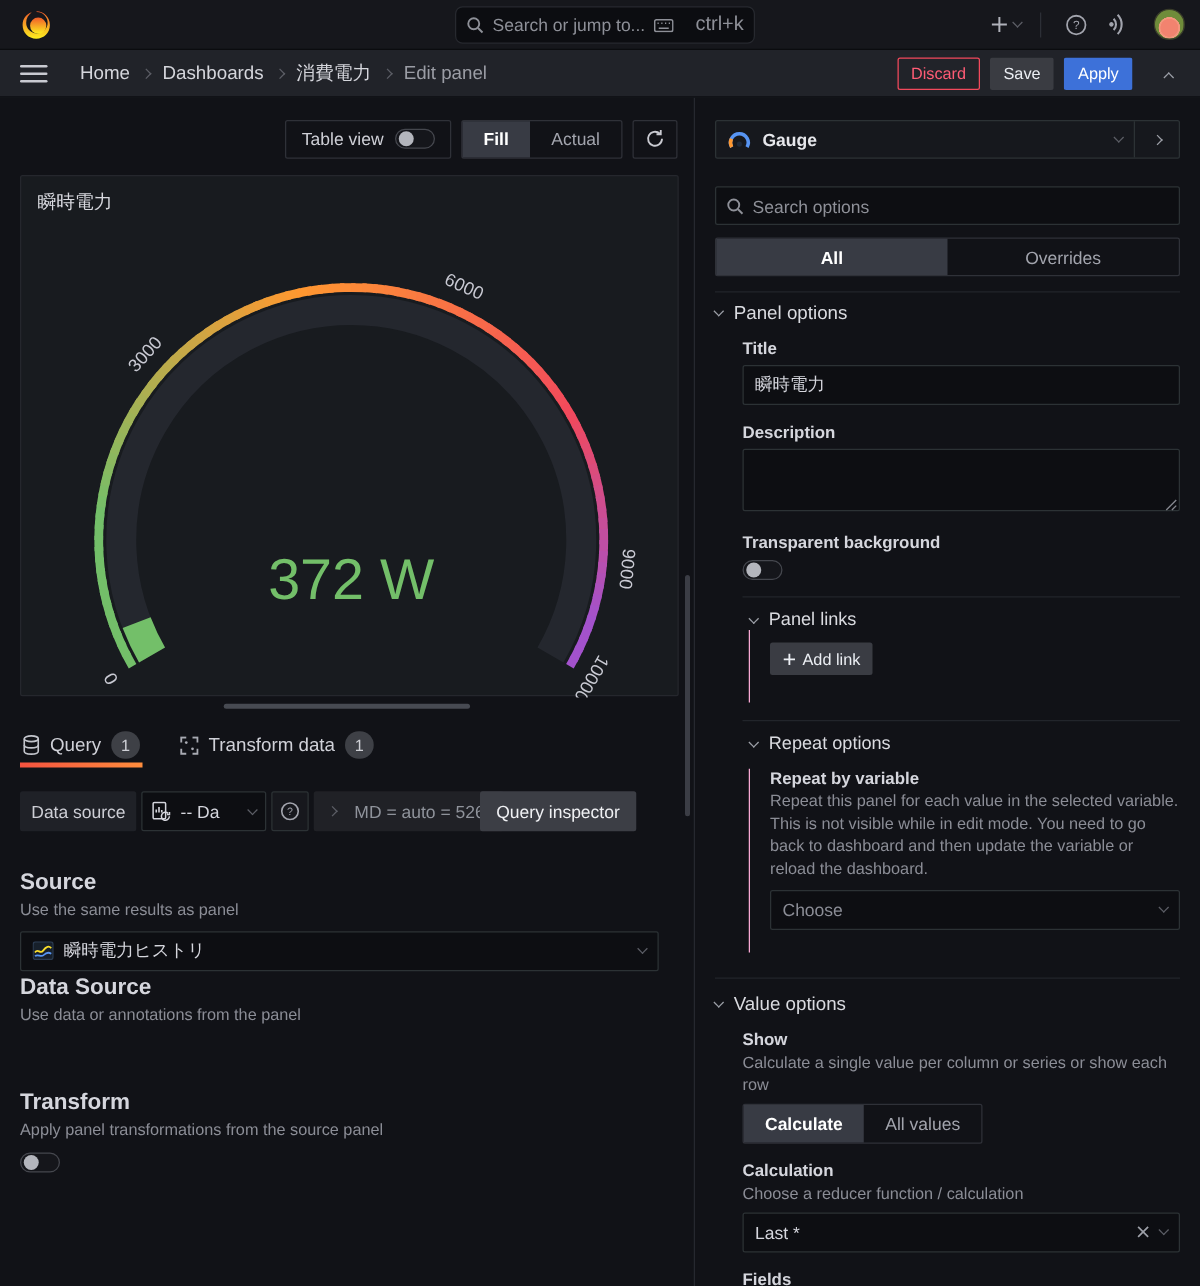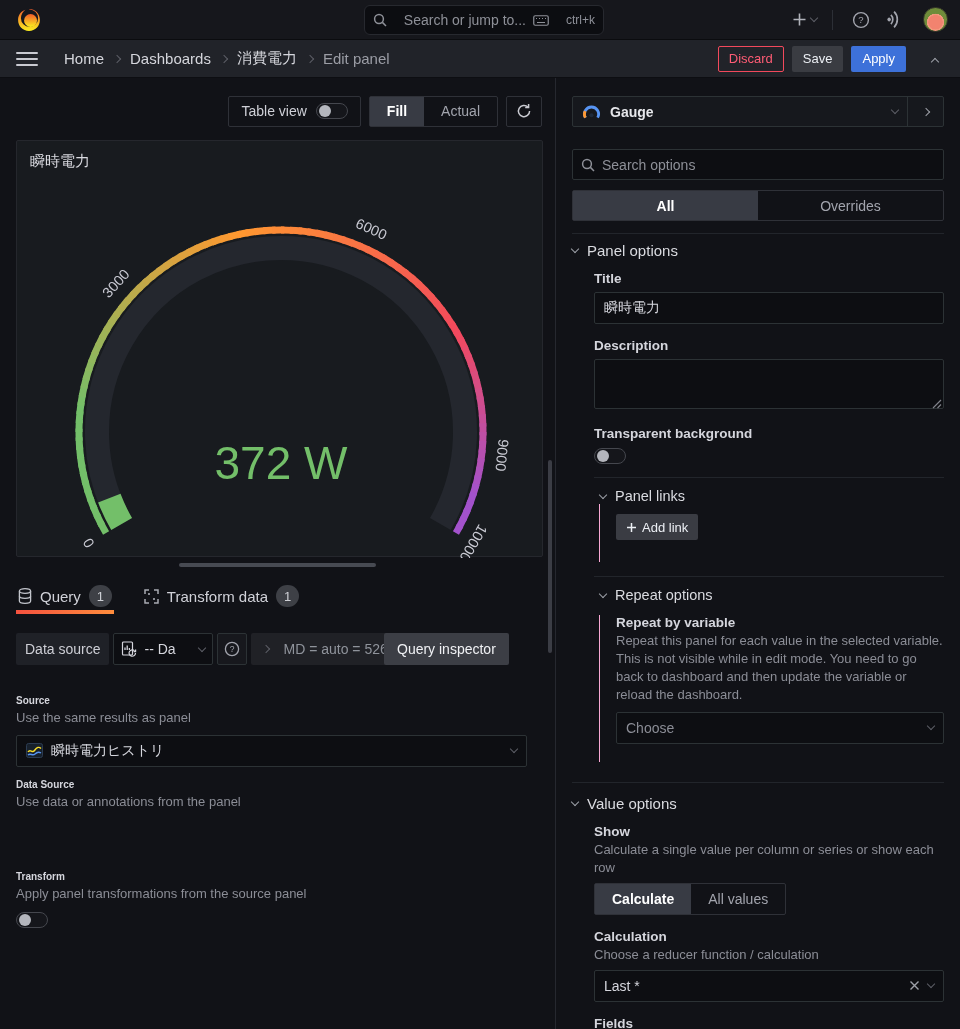--- a/index.html
+++ b/index.html
@@ -17,23 +17,23 @@
   .chev.up    { transform:rotate(225deg); margin-top:3px; }
   .chev.dim   { border-color:#5c5e66; }
 
   
   .topbar { position:absolute; top:0; left:0; right:0; height:40px;
     background:#16171c; border-bottom:1px solid #0b0c0f;
     display:flex; align-items:center; padding:0 12px; z-index:5; }
   .logo { width:26px; height:26px; margin-left:4px; cursor:pointer; }
   .searchbox { position:absolute; left:364px; top:5px; width:240px; height:30px;
     background:#0c0d11; border:1px solid #27292f; border-radius:6px;
-    display:flex; align-items:center; padding:0 8px; gap:7px; color:#888a93;text-align:right; }
+    display:flex; align-items:center; padding:0 8px; gap:7px; color:#888a93; }
   .searchbox .ph { flex:1; font-size:14px; color:#8e9098; white-space:nowrap; overflow:hidden; }
-  .kbd-chip { display:flex; align-items:center; gap:17px; font-size:12px; color:#8e9098; }
+  .kbd-chip { display:flex; align-items:center; gap:17px; font-size:16px; color:#8e9098; }
   .top-right { margin-left:auto; display:flex; align-items:center; gap:6px; }
   .icon-btn { height:28px; min-width:28px; display:flex; align-items:center; justify-content:center;
     gap:4px; color:#b0b2ba; cursor:pointer; border-radius:2px; }
   .vdiv { width:1px; height:20px; background:#2c2f36; margin:0 8px; }
   .avatar { width:25px; height:25px; border-radius:50%; margin-left:8px; cursor:pointer;
     background:radial-gradient(circle at 50% 62%, #f2836f 0 38%, #f2977d 40% 46%, #6f8c3a 48%);
     border:1px solid #3a3d2a; }
 
   
   .crumbbar { position:absolute; top:40px; left:0; right:0; height:38px;
@@ -116,21 +116,21 @@
     display:flex; align-items:center; justify-content:center; cursor:pointer; }
   .ds-opts { width:152px; background:#202126; border-radius:2px; display:flex;
     align-items:center; gap:14px; padding:0 12px; color:#8f939b; cursor:pointer;
     white-space:nowrap; overflow:hidden; }
   .qi-btn { position:absolute; left:368px; top:0; height:32px; padding:0 13px;
     background:#3c3e45; border-radius:2px; color:#f0f1f4; font-weight:500;
     display:flex; align-items:center; cursor:pointer; }
 
   .qfield { position:absolute; left:16px; width:511px; }
   .f-source { top:617px; } .f-datasource { top:701px; } .f-transform { top:793px; }
-  .flabel { font-weight:700; font-size:10px; color:#d5d6dd; }
+  .flabel { font-weight:700; font-size:18px; color:#d5d6dd; }
   .fdesc { font-size:13px; color:#8b8d96; margin-top:3px; line-height:1.35; }
   .select { margin-top:8px; height:32px; background:#0d0e12; border:1px solid #2c3235;
     border-radius:2px; display:flex; align-items:center; gap:8px; padding:0 9px; cursor:pointer; }
   .select .val { flex:1; color:#d5d6dd; white-space:nowrap; overflow:hidden; }
   .select .val.placeholder { color:#8b8d96; }
   .seg-group { margin-top:8px; display:inline-flex; height:32px;
     border:1px solid #2f3138; border-radius:2px; }
 
   
   .viz-row { margin-top:18px; height:31px; border:1px solid #2c3235; border-radius:2px;

